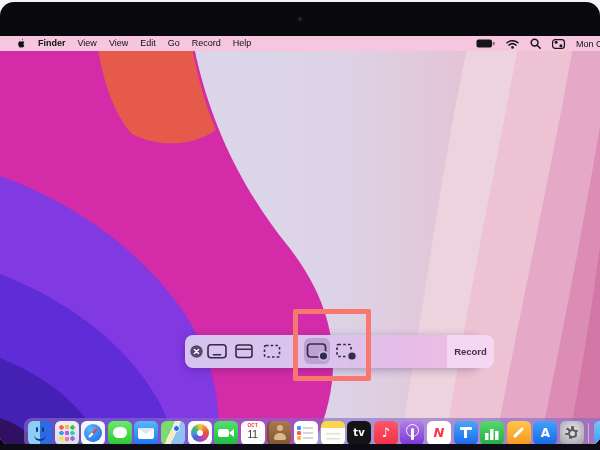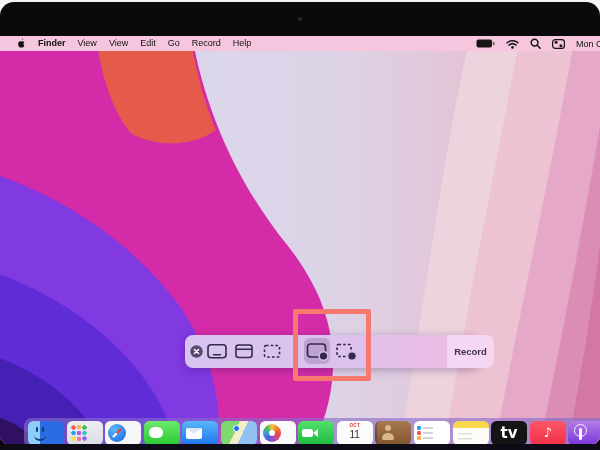--- a/index.html
+++ b/index.html
@@ -40,21 +40,21 @@
         transform:rotate(45deg) translate(-1px,-1px);}
   .tb-record{left:262px;top:0;width:47px;height:33px;background:#f6d7f3;border-radius:0 8px 8px 0;
              font-size:9.5px;color:#41324e;font-weight:700;}
   
   .highlight-box{position:absolute;left:293px;top:273px;width:68px;height:62px;
      border:5px solid #f6786e;border-radius:2px;z-index:7;}
   
   .dock{position:absolute;left:24px;top:382px;width:600px;height:30px;
         background:rgba(134,108,202,.62);border-radius:8px 0 0 8px;z-index:5;
         display:flex;align-items:flex-start;column-gap:2.6px;padding:2.5px 0 0 4px;box-sizing:border-box;}
-  .di{width:36px;height:24px;border-radius:5.5px;position:relative;flex:0 0 auto;overflow:hidden;}
+  .di{width:24px;height:24px;border-radius:5.5px;position:relative;flex:0 0 auto;overflow:hidden;}
   .di-label{position:absolute;inset:0;display:flex;align-items:center;justify-content:center;
             font-family:"DejaVu Sans",sans-serif;}
   .dock-sep{width:1px;height:20px;background:rgba(255,255,255,.45);margin:2px 2px 0 2px;flex:0 0 auto;}
   
   .ic-finder{background:linear-gradient(90deg,#8ecdf8 0 12px,#2b6be4 12px);}
   .ic-finder::before{content:"";position:absolute;left:6px;top:12px;width:12px;height:6px;
      border-bottom:2px solid #123c77;border-radius:0 0 6px 6px;}
   .ic-finder::after{content:"";position:absolute;left:8px;top:6px;width:2px;height:5px;border-radius:1px;
      background:#123c77;box-shadow:6px 0 #123c77;}
   
@@ -119,21 +119,21 @@
      background-size:auto,auto,auto,10px 2px,10px 2px,10px 2px,100% 100%;
      background-position:0 0,0 0,0 0,9px 6px,9px 11px,9px 16px,0 0;background-repeat:no-repeat;}
   
   .ic-notes{background-image:
      linear-gradient(#e0e0d8,#e0e0d8),linear-gradient(#e0e0d8,#e0e0d8),
      linear-gradient(#f8d64e 0 7px,#fdfdf8 7px);
      background-size:14px 1.5px,14px 1.5px,100% 100%;
      background-position:5px 12px,5px 17px,0 0;background-repeat:no-repeat;}
   
   .ic-appletv{background:#141416;}
-  .ic-appletv .di-label{color:#fff;font-size:15px;font-weight:700;letter-spacing:.2px;}
+  .ic-appletv .di-label{color:#fff;font-size:10px;font-weight:700;letter-spacing:.2px;}
   
   .ic-music{background:linear-gradient(#fd5668,#f13048);}
   .ic-music .di-label{color:#fff;font-size:13px;}
   
   .ic-podcasts{background:linear-gradient(#b37de9,#7a36d8);}
   .ic-podcasts::before{content:"";position:absolute;left:5.5px;top:3.5px;width:13px;height:13px;border-radius:50%;
      border:1.5px solid rgba(255,255,255,.9);box-sizing:border-box;}
   .ic-podcasts::after{content:"";position:absolute;left:10.2px;top:7px;width:3.6px;height:12px;
      background:#fff;border-radius:2px;}
   

